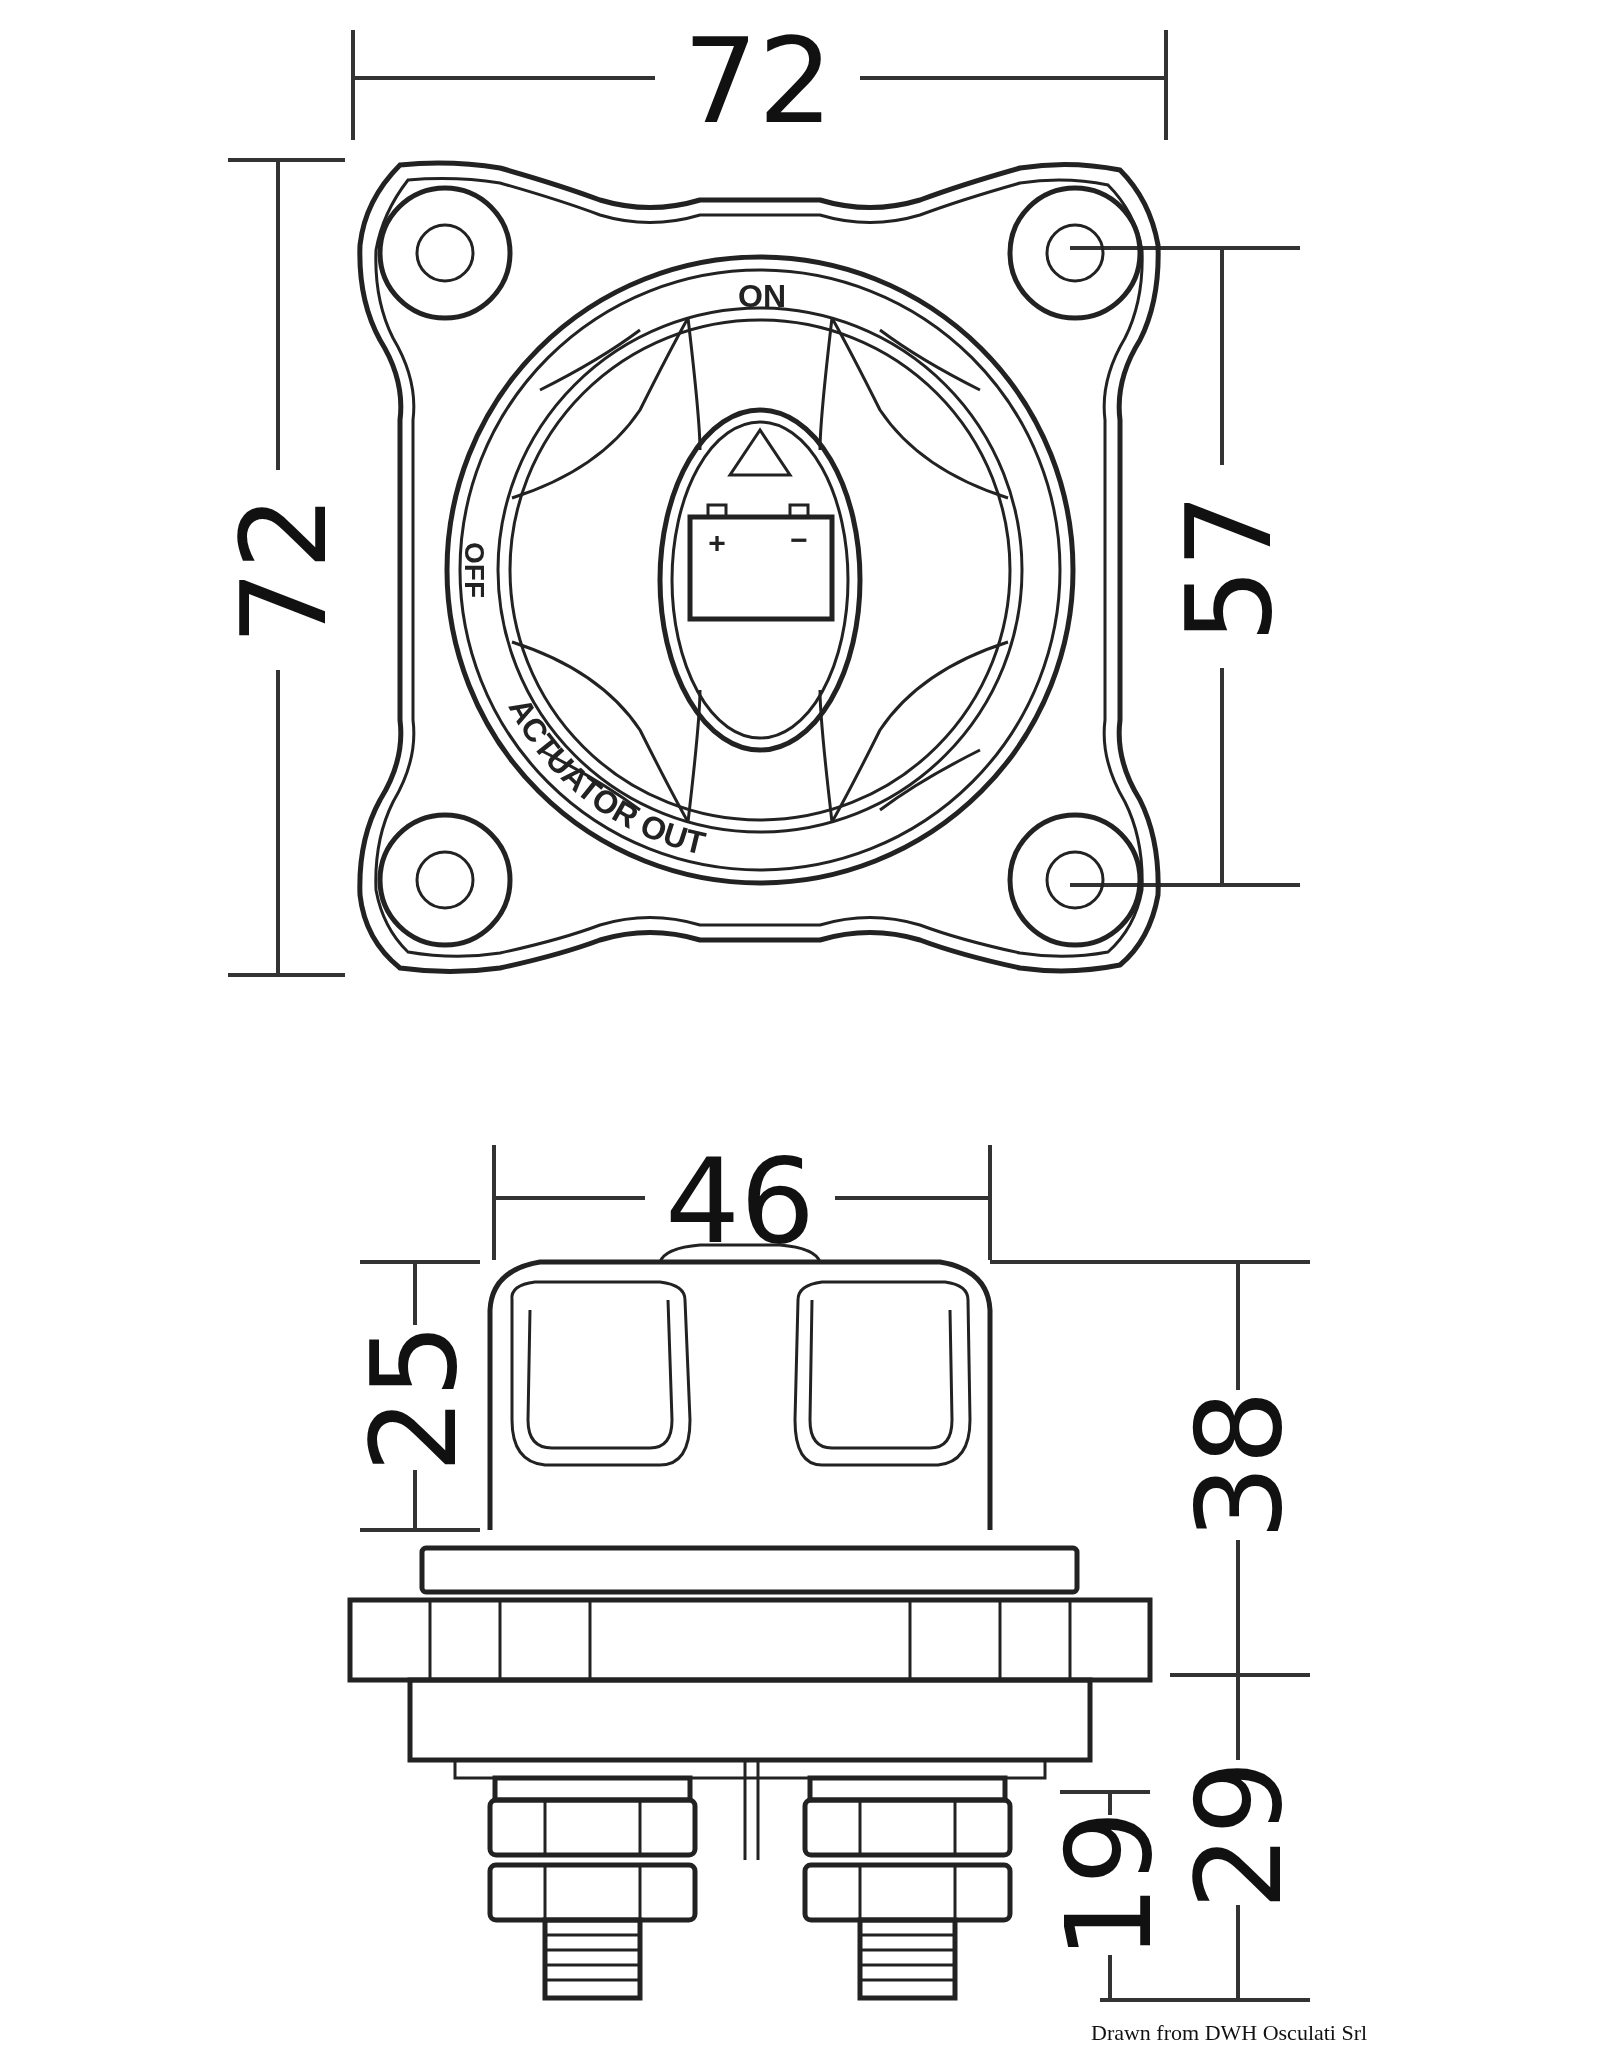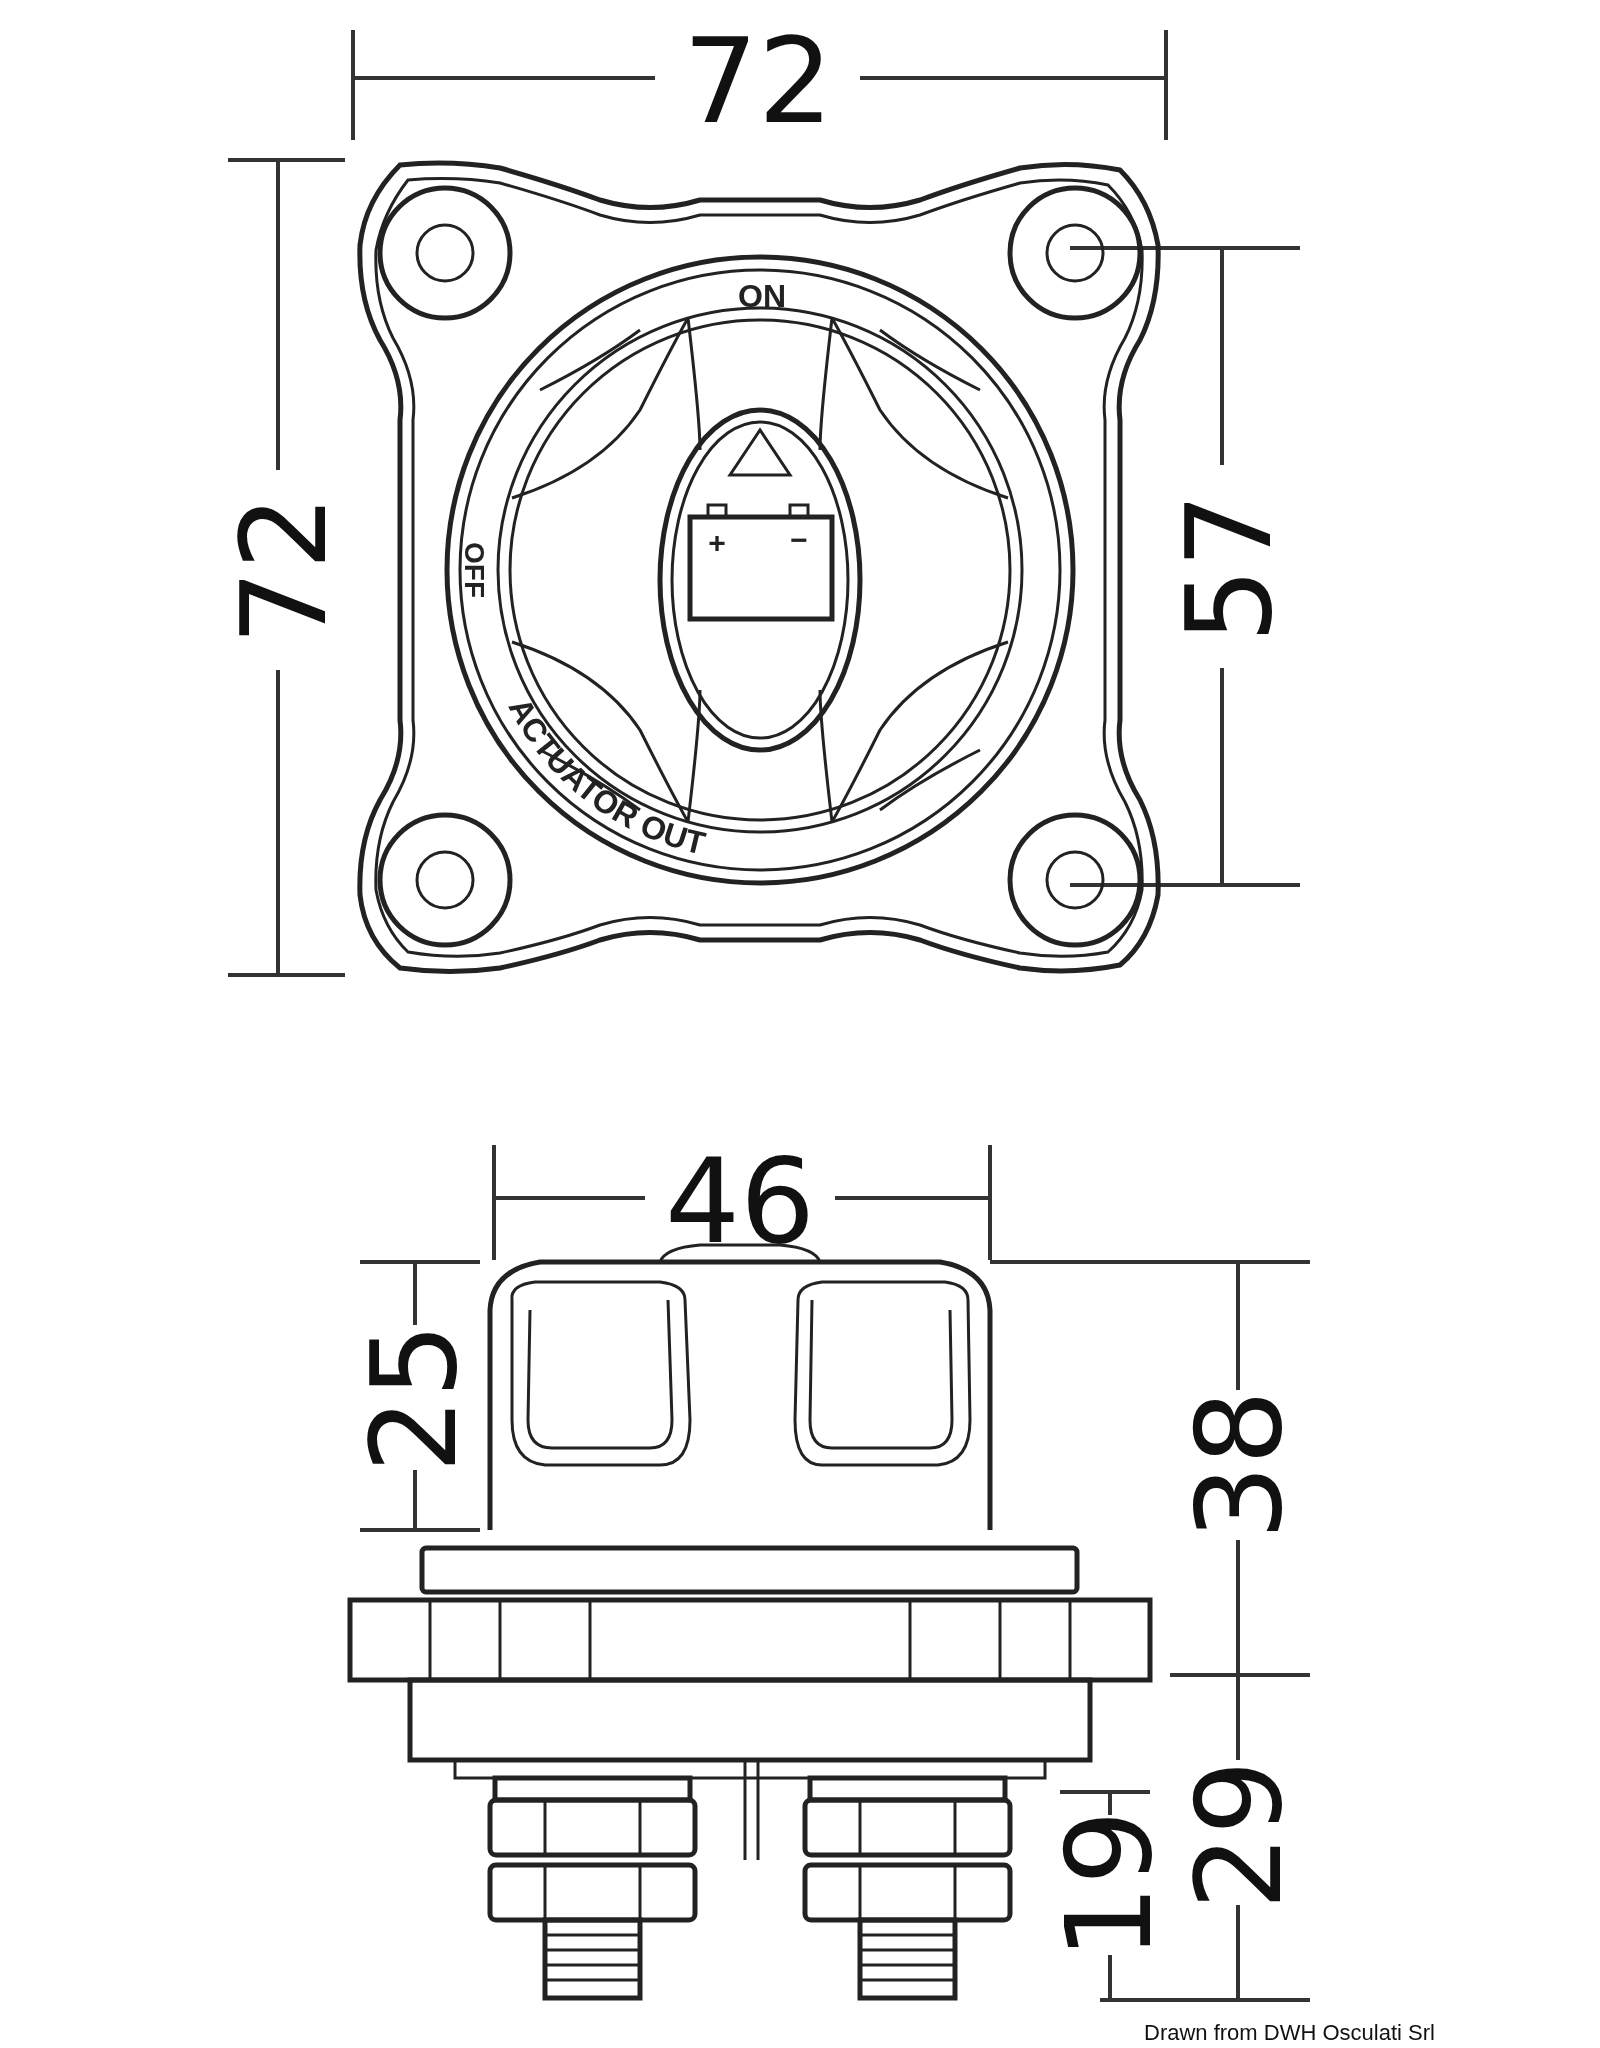--- a/index.html
+++ b/index.html
@@ -1,20 +1,20 @@
 <!DOCTYPE html>
 <html><head>
 <meta charset="utf-8">
 <style>
   html, body { margin: 0; padding: 0; background: #ffffff; }
   body { width: 1600px; height: 2048px; position: relative; overflow: hidden; font-family: "Liberation Sans", sans-serif; }
   svg { position: absolute; left: 0; top: 0; }
   .dimtxt { font-family: "DejaVu Sans", sans-serif; font-size: 118px; fill: #111; }
   .lbl { font-family: "Liberation Sans", sans-serif; font-weight: bold; fill: #222; }
-  .credit { position: absolute; left: 1144px; top: 2020px; font-family: Liberation Sans, sans-serif; font-size: 22px; color: #111; }
+  .credit { position: absolute; left: 1091px; top: 2020px; font-family: Liberation Serif, serif; font-size: 22px; color: #111; }
   .ln { stroke: #222; stroke-width: 5; fill: none; }
   .ln2 { stroke: #222; stroke-width: 3; fill: none; }
   .dl { stroke: #333; stroke-width: 4; fill: none; }
 </style>
 </head>
 <body>
 
 <svg width="1600" height="2048" viewBox="0 0 1600 2048">
 
   <g>

